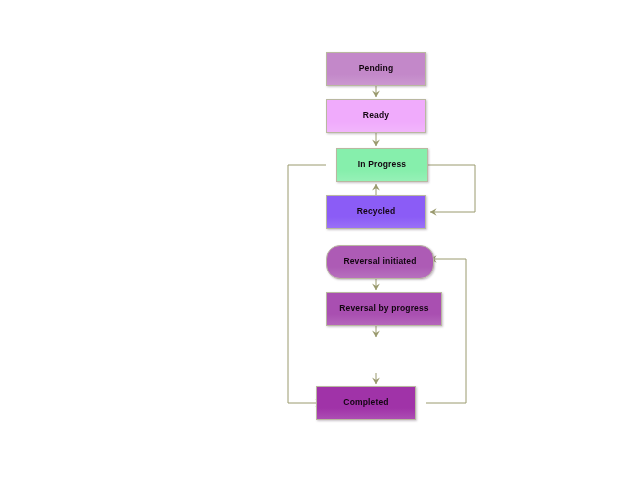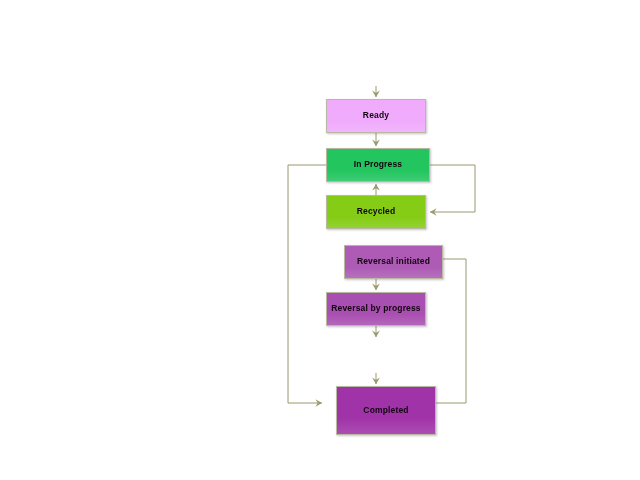--- a/index.html
+++ b/index.html
@@ -96,39 +96,42 @@
       <path d="M 376 279 L 376 290" marker-end="url(#arrow-down)"></path>
 
       <path d="M 376 326 L 376 337" marker-end="url(#arrow-down)"></path>
 
       <path d="M 376 373 L 376 384" marker-end="url(#arrow-down)"></path>
 
       <path d="M 426 403 L 466 403 L 466 259 L 430 259" marker-end="url(#arrow-left)"></path>
     </g>
   </svg>
 
+  <div class="node" style="left:326px; top:52px; width:100px; height:34px; background:#c388c9;">
+    <span class="node-label">Pending</span>
+  </div>
 
   <div class="node" style="left:326px; top:99px; width:100px; height:34px; background:#f0abfc;">
     <span class="node-label">Ready</span>
   </div>
 
-  <div class="node" style="left:326px; top:148px; width:104px; height:34px; background:#22c55e;">
+  <div class="node" style="left:336px; top:148px; width:92px; height:34px; background:#86efac;">
     <span class="node-label">In Progress</span>
   </div>
 
-  <div class="node" style="left:326px; top:195px; width:100px; height:34px; background:#84cc16;">
+  <div class="node" style="left:326px; top:195px; width:100px; height:34px; background:#8b5cf6;">
     <span class="node-label">Recycled</span>
   </div>
 
-  <div class="node" style="left:344px; top:245px; width:99px; height:34px; background:#ad5bb5;">
+  <div class="node" style="left:326px; top:245px; width:108px; height:34px; background:#ad5bb5;border-radius:14px;">
     <span class="node-label">Reversal initiated</span>
   </div>
 
-  <div class="node" style="left:326px; top:292px; width:100px; height:34px; background:#a94fb1;">
+  <div class="node" style="left:326px; top:292px; width:116px; height:34px; background:#a94fb1;">
     <span class="node-label">Reversal by progress</span>
   </div>
 
 
-  <div class="node" style="left:336px; top:386px; width:100px; height:49px; background:#a033a8;">
+  <div class="node" style="left:316px; top:386px; width:100px; height:34px; background:#a033a8;">
     <span class="node-label">Completed</span>
   </div>
 
 </div>
 
 </body></html>

